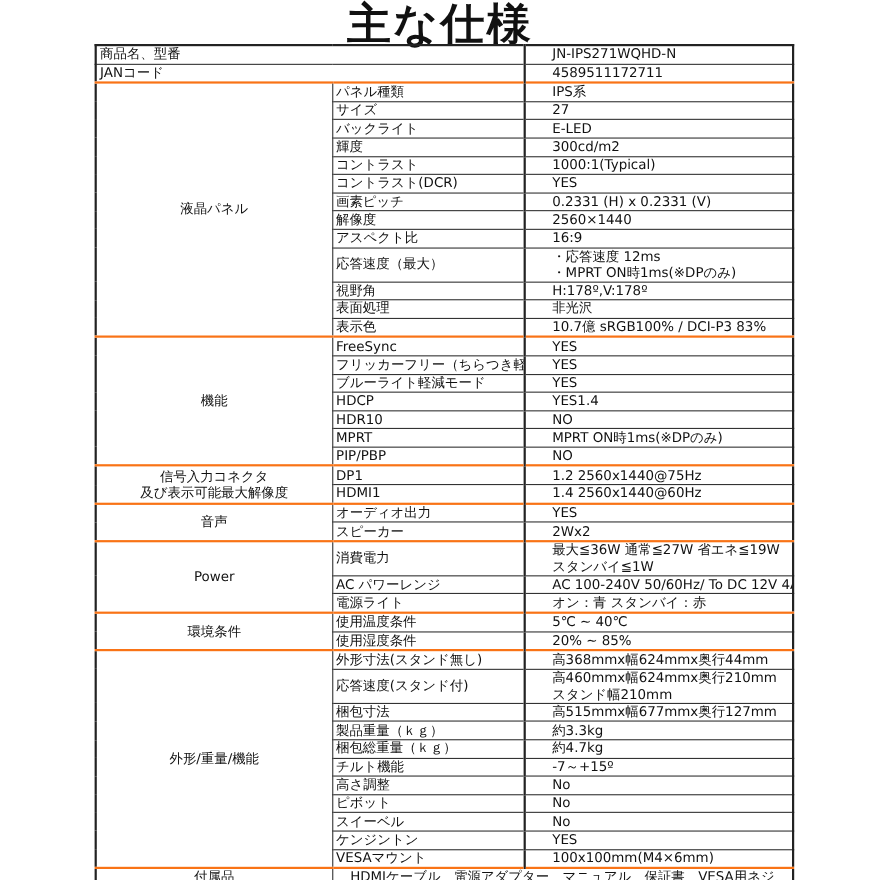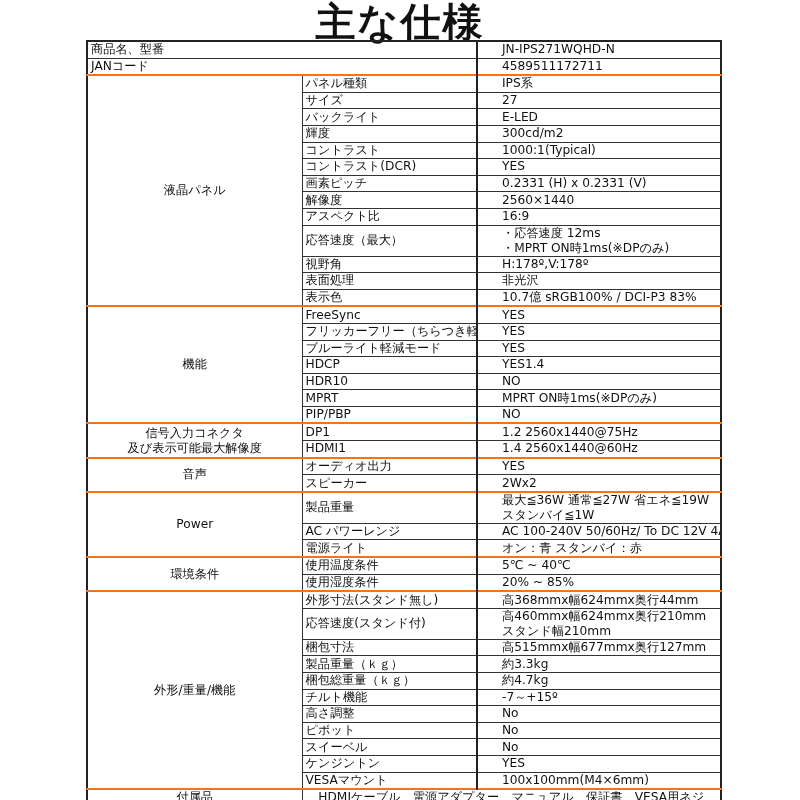--- a/index.html
+++ b/index.html
@@ -147,21 +147,21 @@
       <td>オーディオ出力</td>
       <td class="val">YES</td>
     </tr>
     <tr>
         <td>スピーカー</td>
         <td class="val">2Wx2</td>
       </tr>
 
     <tr class="sec">
       <td class="cat" rowspan="3">Power</td>
-      <td class="tall">製品重量</td>
+      <td class="tall">消費電力</td>
       <td class="val tall">
         <span class="line">最大≦36W  通常≦27W  省エネ≦19W</span>
         <span class="line">スタンバイ≦1W</span>
       </td>
     </tr>
     <tr>
         <td>AC パワーレンジ</td>
         <td class="val small">AC 100-240V 50/60Hz/ To DC 12V 4A</td>
       </tr>
     <tr>

